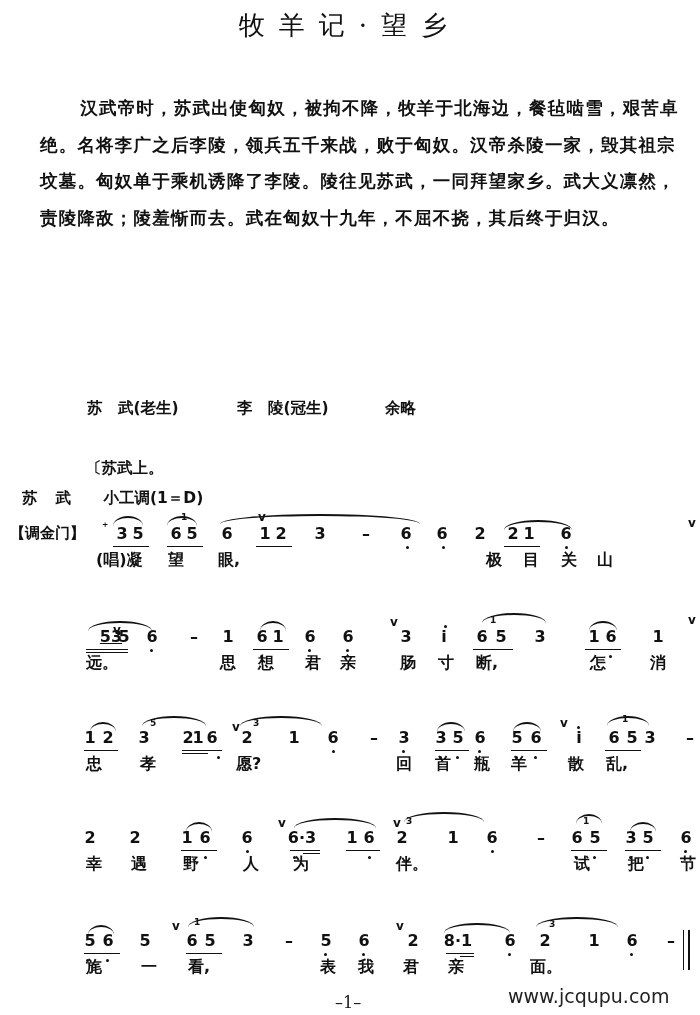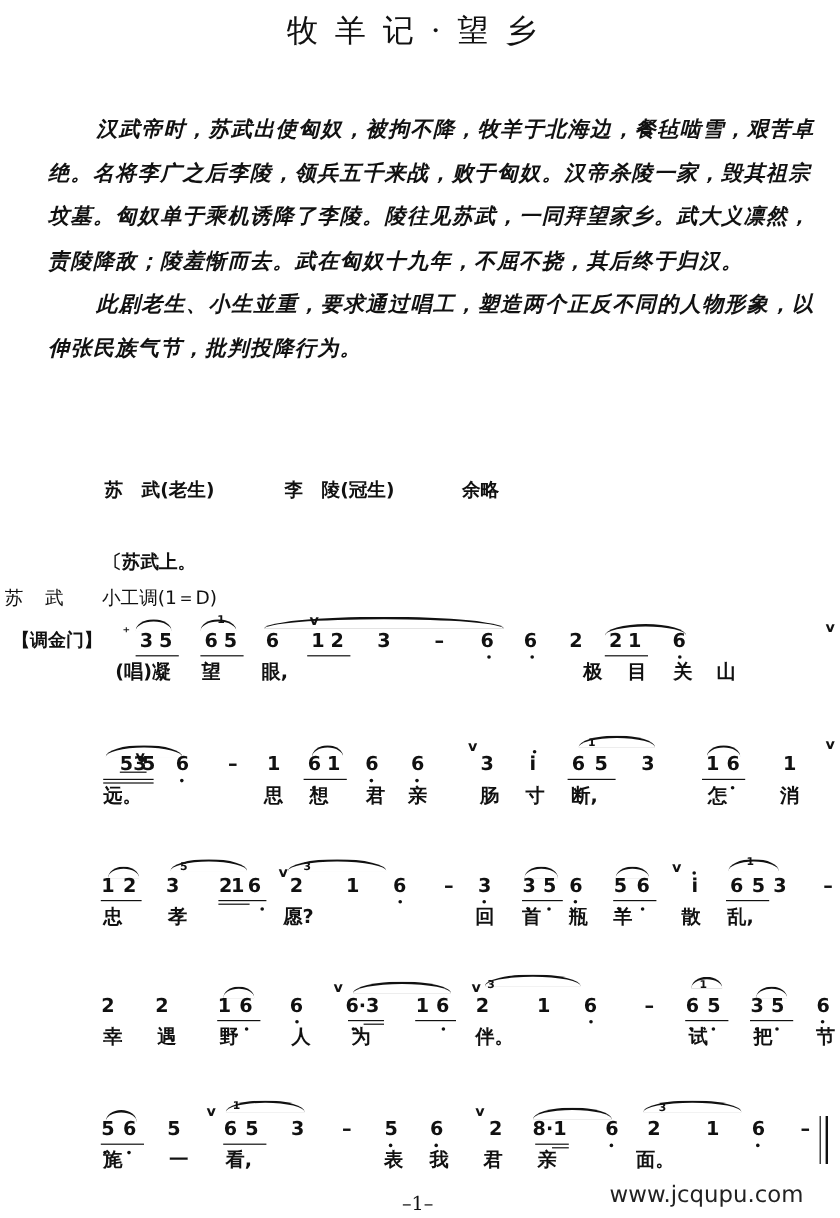--- a/index.html
+++ b/index.html
@@ -2,25 +2,25 @@
 <html><head>
 <meta charset="utf-8">
 <style>
   html, body { margin:0; padding:0; background:#fff; }
   body { width:700px; height:1015px; position:relative; overflow:hidden; color:#111;
          font-family: "DejaVu Sans", sans-serif; }
   .title { position:absolute; top:8px; left:0; width:700px; text-align:center;
            font-family:"DejaVu Serif", serif; font-size:26px; letter-spacing:14px; font-weight:normal; }
   .intro { position:absolute; left:40px; width:640px; font-size:17.5px; font-weight:bold;
            line-height:36.5px; letter-spacing:1.2px; }
-  .intro p { margin:0; text-indent:2.3em;font-style:italic; }
+  .intro p { margin:0; text-indent:2.3em; }
   .cast { position:absolute; top:398px; left:87px; font-size:15.5px; font-weight:bold; }
   .cast span { position:absolute; white-space:nowrap; }
   .stage { position:absolute; top:458px; left:86px; font-size:15.5px; font-weight:bold; }
-  .role-line { position:absolute; top:488px; left:4px; font-size:15.5px; font-weight:normal; white-space:nowrap; }
+  .role-line { position:absolute; top:488px; left:22px; font-size:15.5px; font-weight:bold; white-space:nowrap; }
   .role-line .name { display:inline-block; width:76px; letter-spacing:18px; }
   .row { position:absolute; left:0; width:700px; height:80px; }
   .note { position:absolute; font-size:16px; font-weight:bold; text-align:center; width:22px; top:18px; }
   .lyric { position:absolute; font-size:16px; font-weight:bold; top:44px; white-space:nowrap; }
   .ul { position:absolute; height:0; border-top:1.5px solid #111; top:40px; }
   .ul2 { position:absolute; height:0; border-top:1.5px solid #111; top:43px; }
   .slur { position:absolute; border-top:2px solid #111; border-radius:50% 50% 0 0 / 100% 100% 0 0; height:8px; }
   .dot-below { position:absolute; width:3px; height:3px; background:#111; border-radius:50%; }
   .dot-above { position:absolute; width:3px; height:3px; background:#111; border-radius:50%; }
   .breath { position:absolute; font-size:12px; font-weight:bold; }
@@ -31,21 +31,20 @@
   .page-num { position:absolute; top:993px; left:335px; font-family:"DejaVu Serif", serif; font-size:16px; }
   .watermark { position:absolute; top:985px; left:508px; font-family:"DejaVu Sans", sans-serif; font-size:19px; color:#222; }
 </style>
 </head>
 <body>
 
 <div class="title">牧羊记·望乡</div>
 
 <div class="intro" style="top:90px;">
   <p>汉武帝时，苏武出使匈奴，被拘不降，牧羊于北海边，餐毡啮雪，艰苦卓绝。名将李广之后李陵，领兵五千来战，败于匈奴。汉帝杀陵一家，毁其祖宗坟墓。匈奴单于乘机诱降了李陵。陵往见苏武，一同拜望家乡。武大义凛然，责陵降敌；陵羞惭而去。武在匈奴十九年，不屈不挠，其后终于归汉。</p>
-  <p>此剧老生、小生並重，要求通过唱工，塑造两个正反不同的人物形象，以伸张民族气节，批判投降行为。</p>
 </div>
 
 <div class="cast">
   <span style="left:0;">苏　武(老生)</span>
   <span style="left:150px;">李　陵(冠生)</span>
   <span style="left:298px;">余略</span>
 </div>
 
 <div class="stage">〔苏武上。</div>
 

